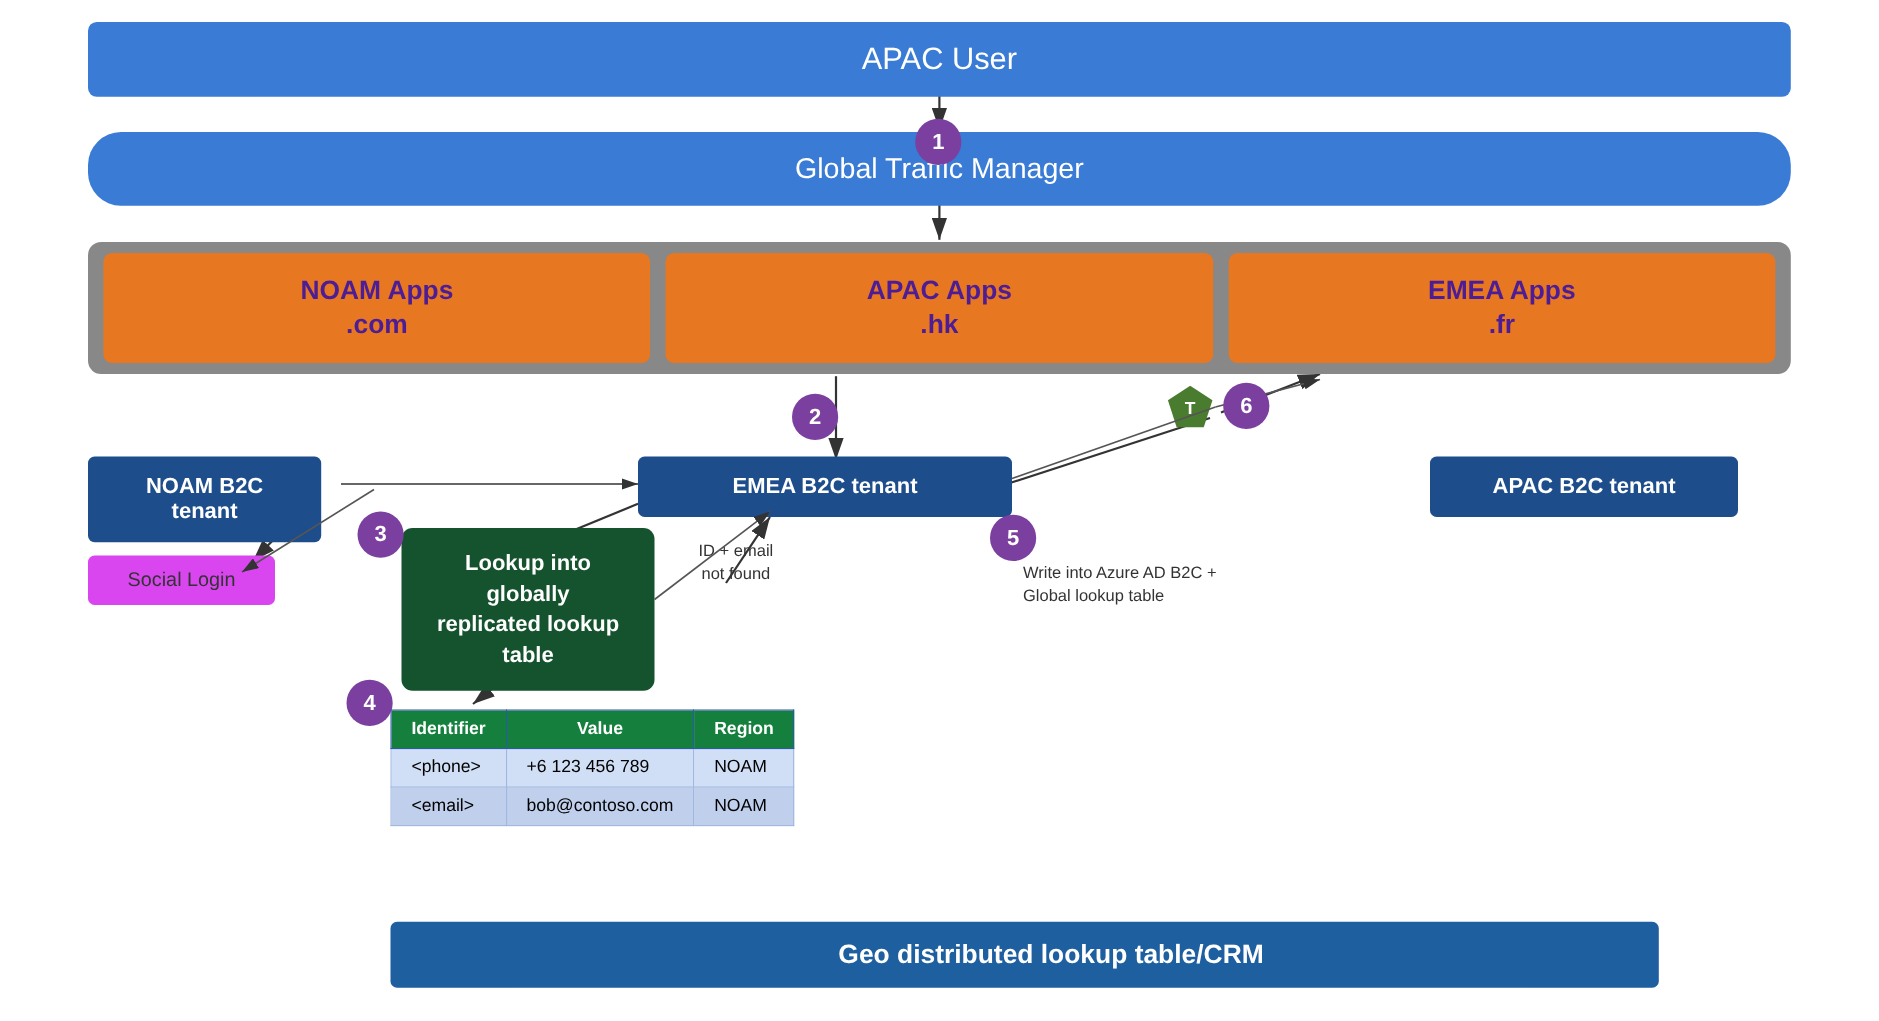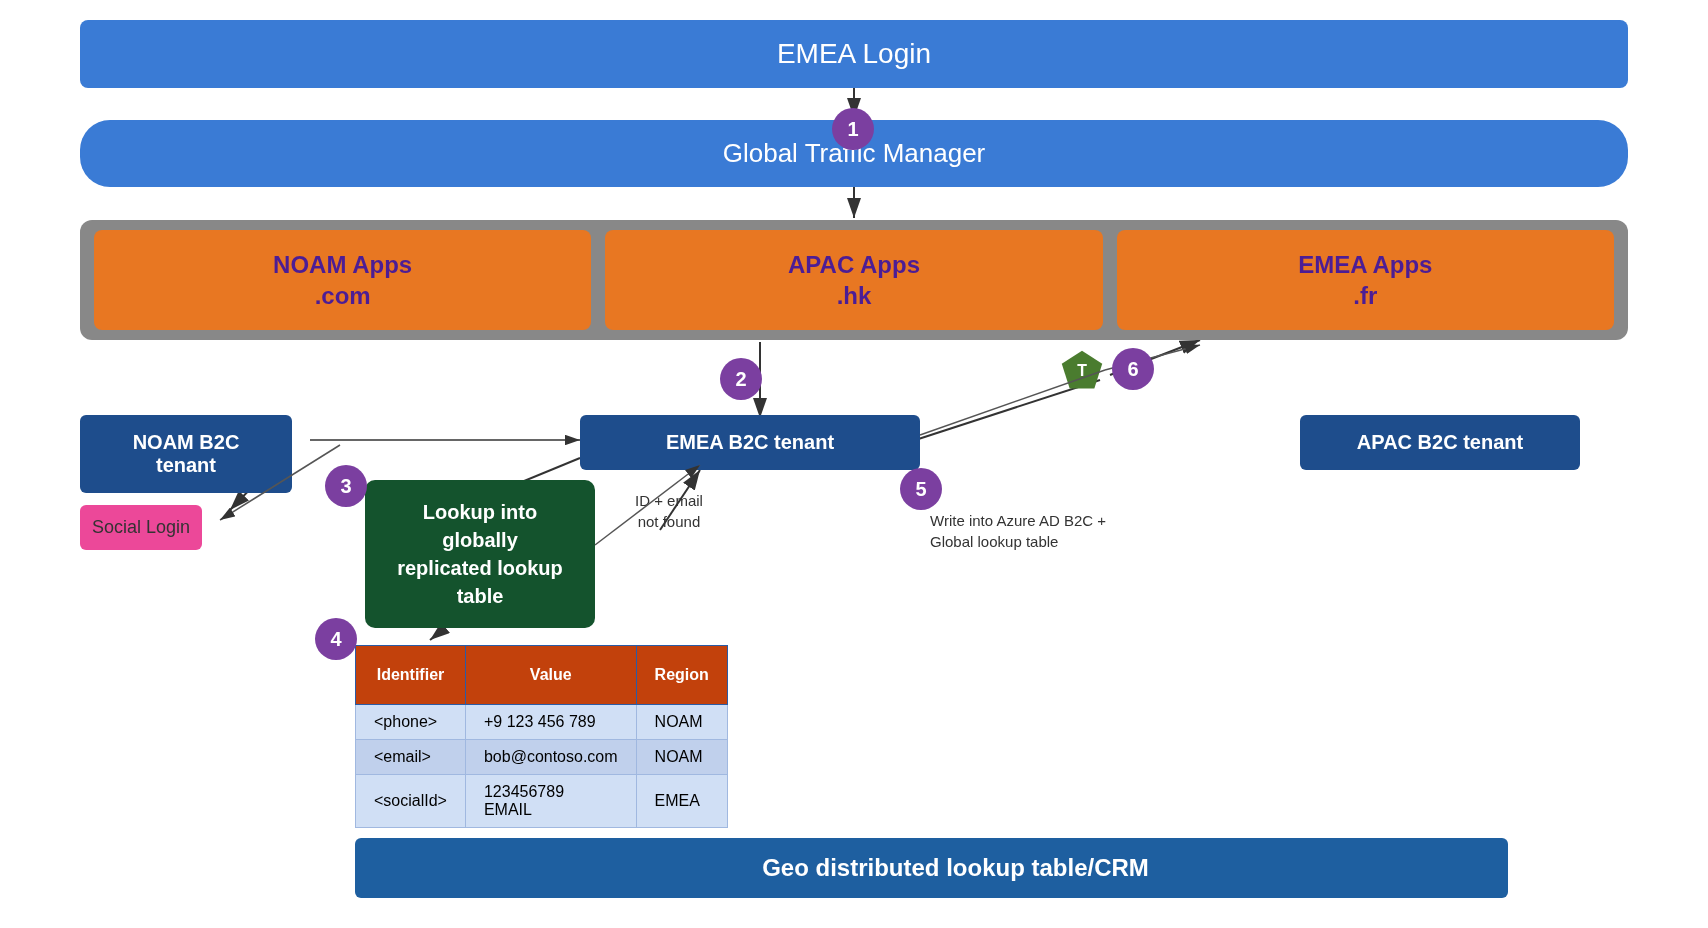--- a/index.html
+++ b/index.html
@@ -100,27 +100,27 @@
       color: #fff;
       font-size: 20px;
       font-weight: 600;
       text-align: center;
       padding: 16px 24px;
     }
 
     
     .social-login {
       position: absolute;
-      background: #ec4899;
+      background: #d946ef;
       border-radius: 6px;
       color: #333;
       font-size: 18px;
       font-weight: 500;
       text-align: center;
-      padding: 12px 12px;
+      padding: 12px 36px;
     }
 
     
     .lookup-bubble {
       position: absolute;
       background: #14532d;
       border-radius: 10px;
       color: #fff;
       font-size: 20px;
       font-weight: 600;
@@ -129,23 +129,23 @@
       line-height: 1.4;
     }
 
     
     .lookup-table {
       position: absolute;
       border-collapse: collapse;
       font-size: 16px;
     }
     .lookup-table th {
-      background: #c2410c;
-      color: #fff;
-      padding: 20px 18px;
+      background: #15803d;
+      color: #fff;
+      padding: 8px 18px;
       border: 1px solid #2a5ba5;
       font-weight: 600;
     }
     .lookup-table td {
       background: #d0dff5;
       padding: 8px 18px;
       border: 1px solid #a0b8e0;
     }
     .lookup-table tr:nth-child(even) td {
       background: #c0d0ec;
@@ -227,21 +227,21 @@
     <line x1="660" y1="530" x2="700" y2="470" stroke="#333" stroke-width="2" marker-end="url(#arrowhead)"></line>
 
     <line x1="900" y1="445" x2="1100" y2="380" stroke="#333" stroke-width="2"></line>
 
     <line x1="1110" y1="375" x2="1200" y2="340" stroke="#333" stroke-width="2" marker-end="url(#arrowhead)"></line>
 
     <line x1="310" y1="440" x2="580" y2="440" stroke="#333" stroke-width="1.5" stroke-dasharray="0" marker-end="url(#arrowhead)"></line>
   </svg>
 
   <div class="emea-user">
-    <span>EMEA Login</span>
+    <span>APAC User</span>
   </div>
 
   <div class="badge" style="top:108px; left:832px;">
     <span>1</span>
   </div>
 
   <div class="gtm">
     <span>Global Traffic Manager</span>
   </div>
 
@@ -297,33 +297,28 @@
     <thead>
       <tr>
         <th>Identifier</th>
         <th>Value</th>
         <th>Region</th>
       </tr>
     </thead>
     <tbody>
       <tr>
         <td>&lt;phone&gt;</td>
-        <td>+9 123 456 789</td>
+        <td>+6 123 456 789</td>
         <td>NOAM</td>
       </tr>
       <tr>
         <td>&lt;email&gt;</td>
         <td>bob@contoso.com</td>
         <td>NOAM</td>
       </tr>
-      <tr>
-        <td>&lt;socialId&gt;</td>
-        <td>123456789<br>EMAIL</td>
-        <td>EMEA</td>
-      </tr>
     </tbody>
   </table>
 
   <div class="badge" style="top:468px; left:900px;">
     <span>5</span>
   </div>
 
   <div class="write-label" style="top:510px; left:930px;">
     <span>Write into Azure AD B2C +<br>Global lookup table</span>
   </div>

